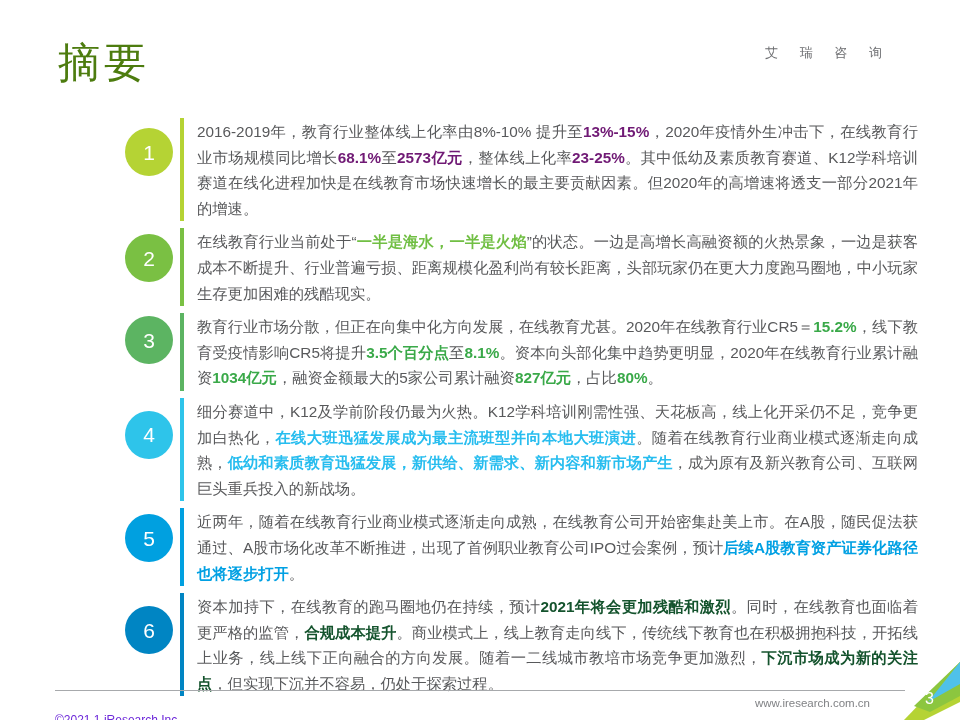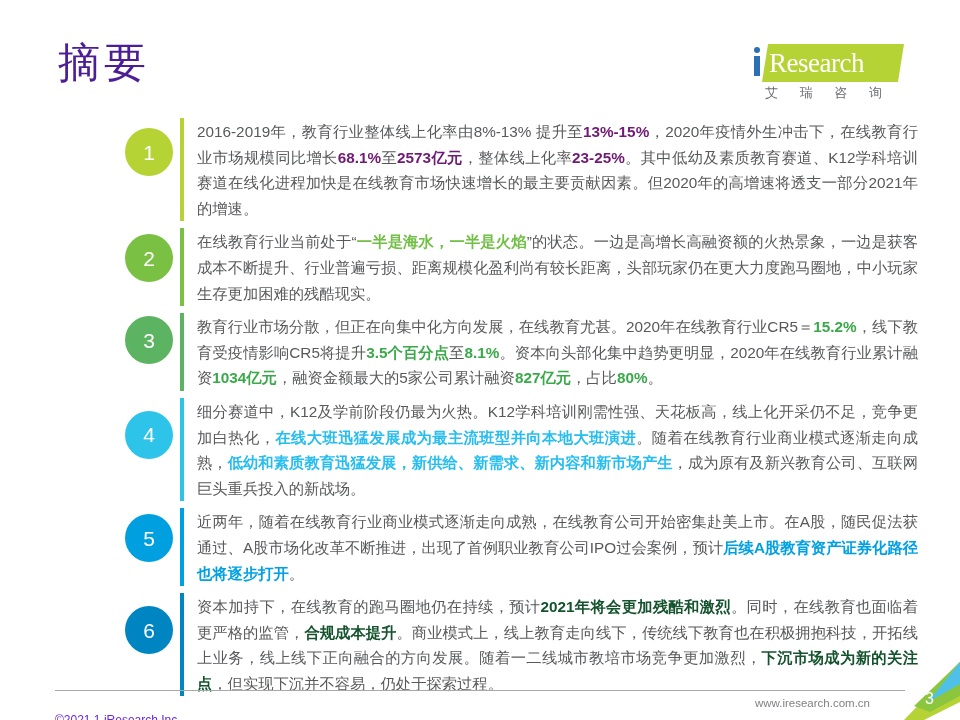--- a/index.html
+++ b/index.html
@@ -18,21 +18,21 @@
     overflow: hidden;
   }
 
   
   #page-title {
     position: absolute;
     left: 58px;
     top: 42px;
     font-size: 42px;
     line-height: 1;
-    color: #4c1d95;
+    color: #4d7c0f;
     letter-spacing: 4px;
     font-weight: 400;
   }
 
   
   #logo {
     position: absolute;
     right: 55px;
     top: 44px;
     width: 180px;
@@ -204,37 +204,30 @@
   }
 </style>
 </head>
 <body>
 
 <div id="slide">
 
   <div id="page-title">摘要</div>
 
   <div id="logo">
-    <div class="logo-mark">
-      <div class="logo-parallelogram"></div>
-      <div class="logo-i-block"></div>
-      <div class="logo-i-dot"></div>
-      <div class="logo-i-stem"></div>
-      <div class="logo-word">Research</div>
-    </div>
     <div class="logo-sub">艾 瑞 咨 询</div>
   </div>
 
   <div id="items">
       <div class="item item-1">
         <div class="badge-wrap">
           <div class="badge" style="background: rgb(181, 211, 52);">1</div>
         </div>
         <div class="rule" style="background: rgb(181, 211, 52);"></div>
-        <div class="para"><span>2016-2019年，教育行业整体线上化率由8%-13% 提升至</span><span class="hl-lime">13%-15%</span><span>，2020年疫情外生冲击下，在线教育行业市场规模同比增长</span><span class="hl-lime">68.1%</span><span>至</span><span class="hl-lime">2573亿元</span><span>，整体线上化率</span><span class="hl-lime">23-25%</span><span>。其中低幼及素质教育赛道、K12学科培训赛道在线化进程加快是在线教育市场快速增长的最主要贡献因素。但2020年的高增速将透支一部分2021年的增速。</span></div>
+        <div class="para"><span>2016-2019年，教育行业整体线上化率由8%-10% 提升至</span><span class="hl-lime">13%-15%</span><span>，2020年疫情外生冲击下，在线教育行业市场规模同比增长</span><span class="hl-lime">68.1%</span><span>至</span><span class="hl-lime">2573亿元</span><span>，整体线上化率</span><span class="hl-lime">23-25%</span><span>。其中低幼及素质教育赛道、K12学科培训赛道在线化进程加快是在线教育市场快速增长的最主要贡献因素。但2020年的高增速将透支一部分2021年的增速。</span></div>
       </div>
       <div class="item item-2">
         <div class="badge-wrap">
           <div class="badge" style="background: rgb(122, 192, 67);">2</div>
         </div>
         <div class="rule" style="background: rgb(122, 192, 67);"></div>
         <div class="para"><span>在线教育行业当前处于“</span><span class="hl-green">一半是海水，一半是火焰</span><span>”的状态。一边是高增长高融资额的火热景象，一边是获客成本不断提升、行业普遍亏损、距离规模化盈利尚有较长距离，头部玩家仍在更大力度跑马圈地，中小玩家生存更加困难的残酷现实。</span></div>
       </div>
       <div class="item item-3">
         <div class="badge-wrap">

